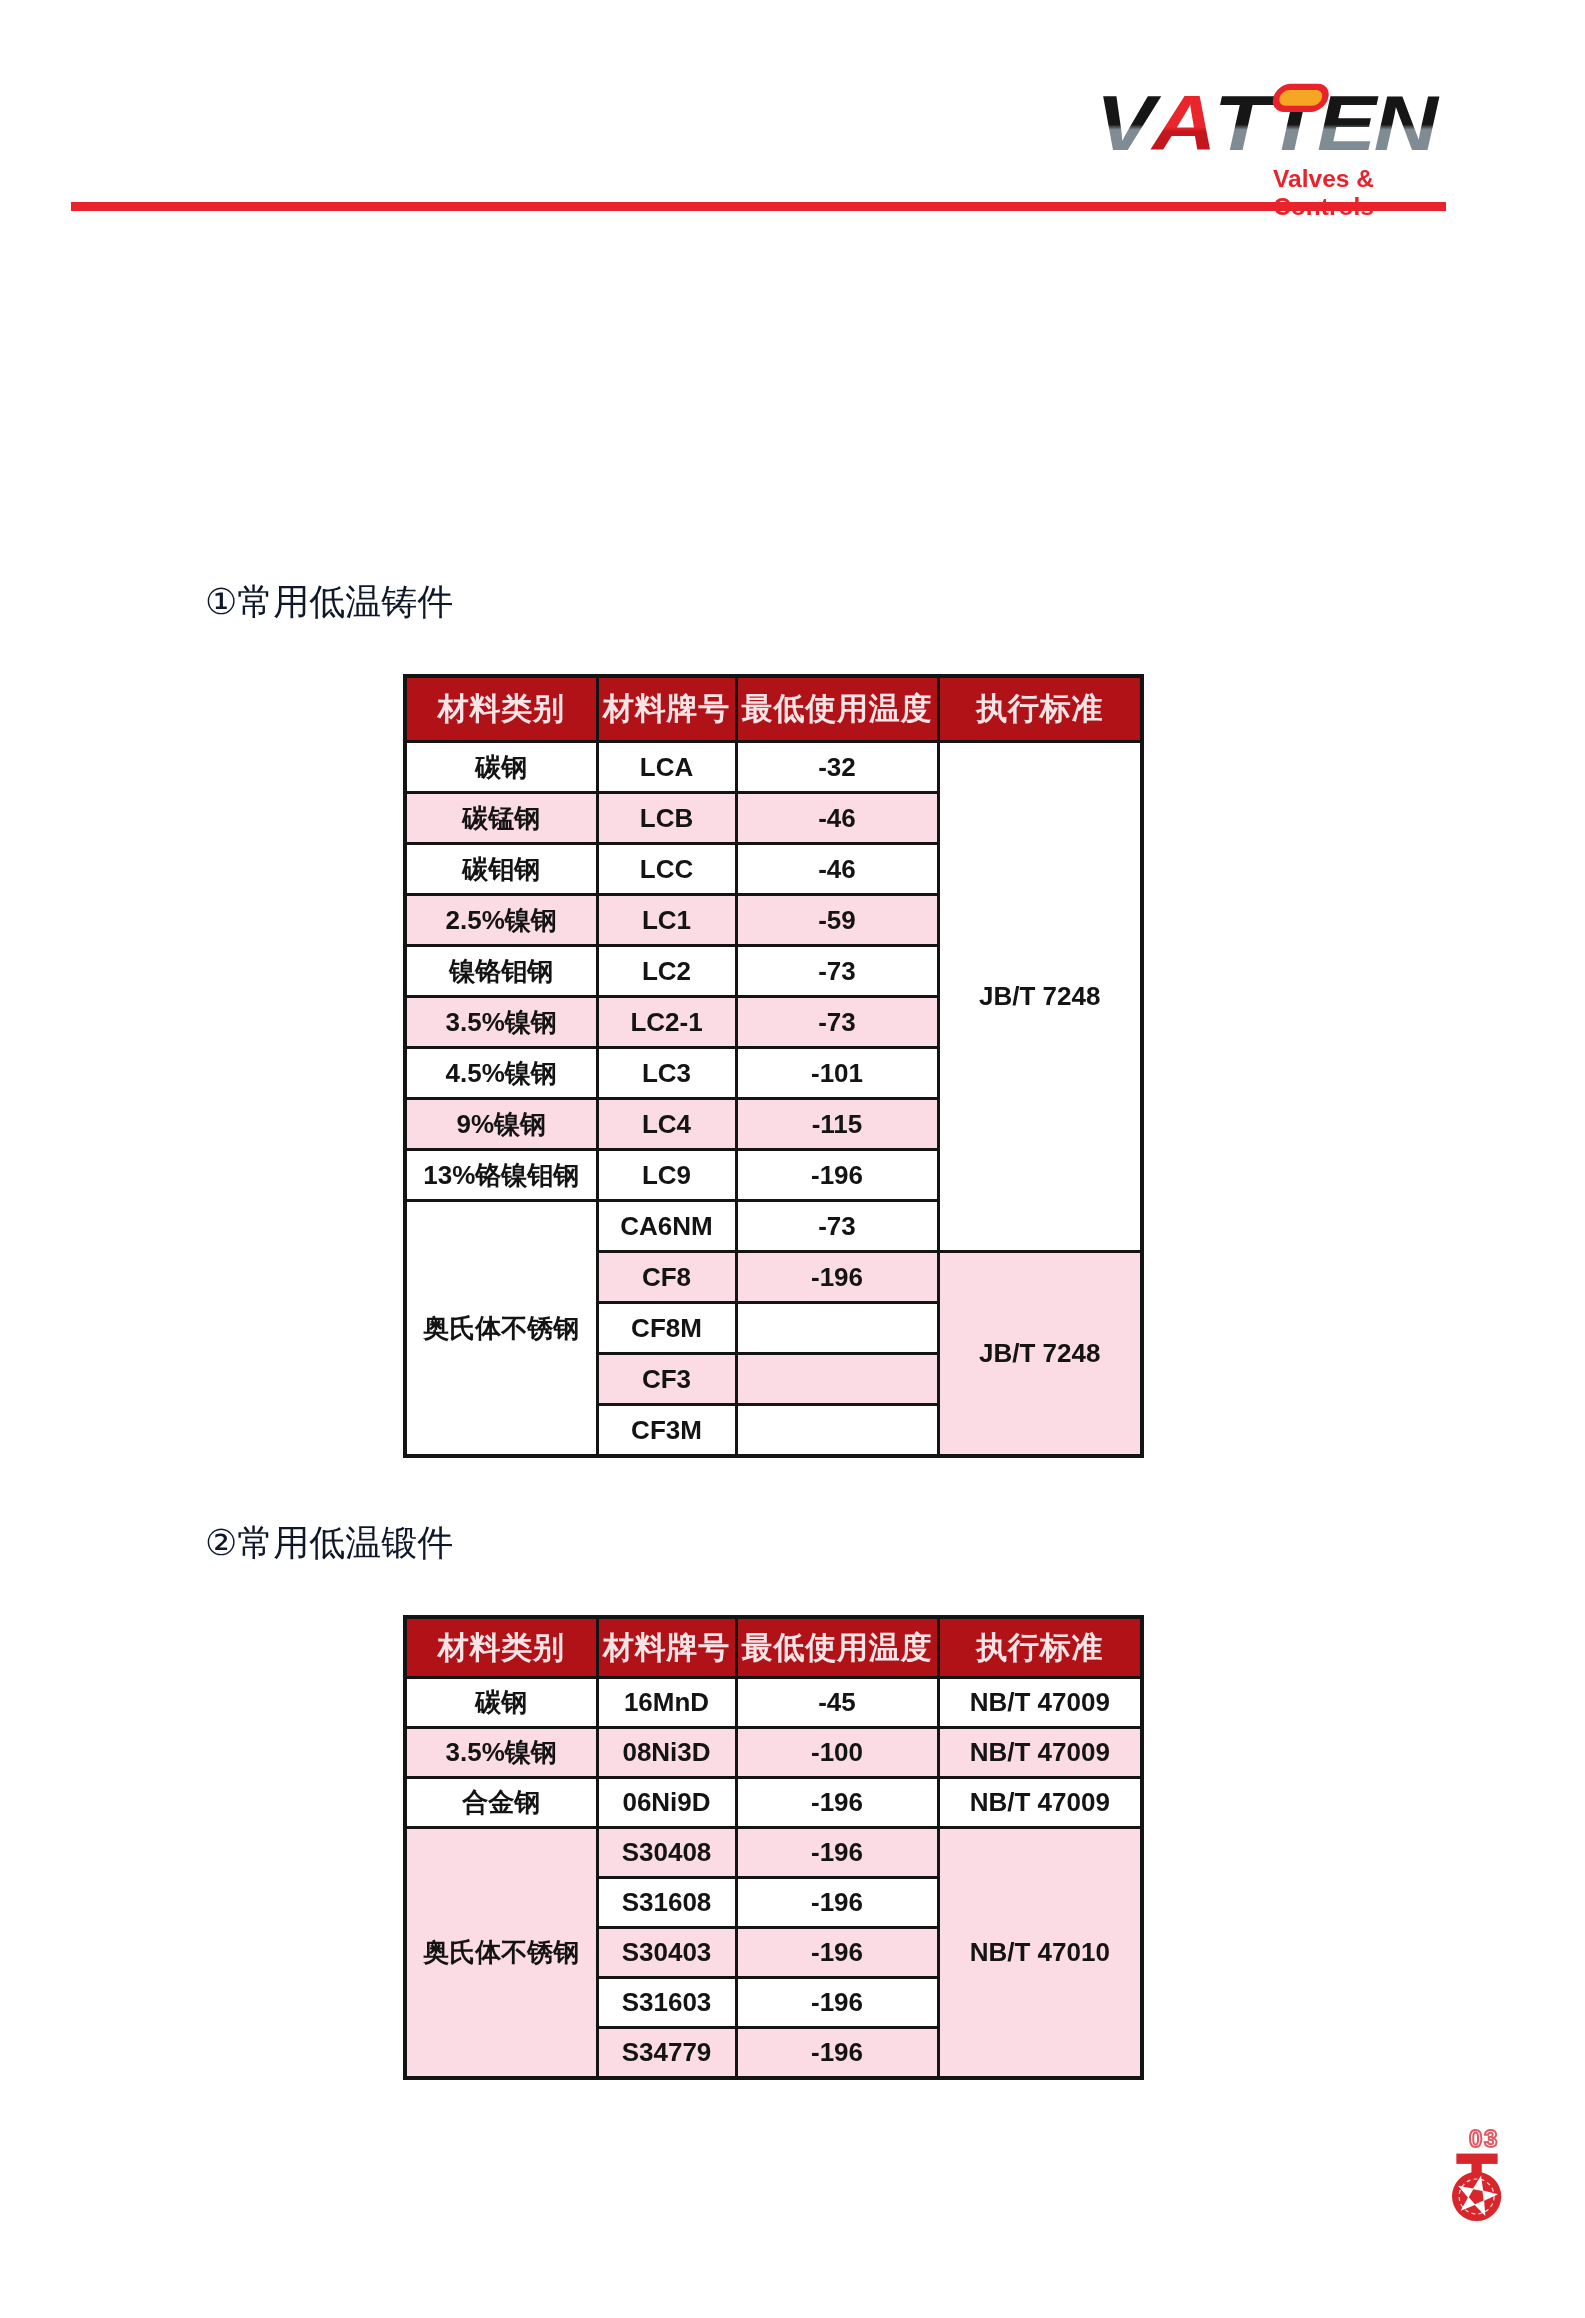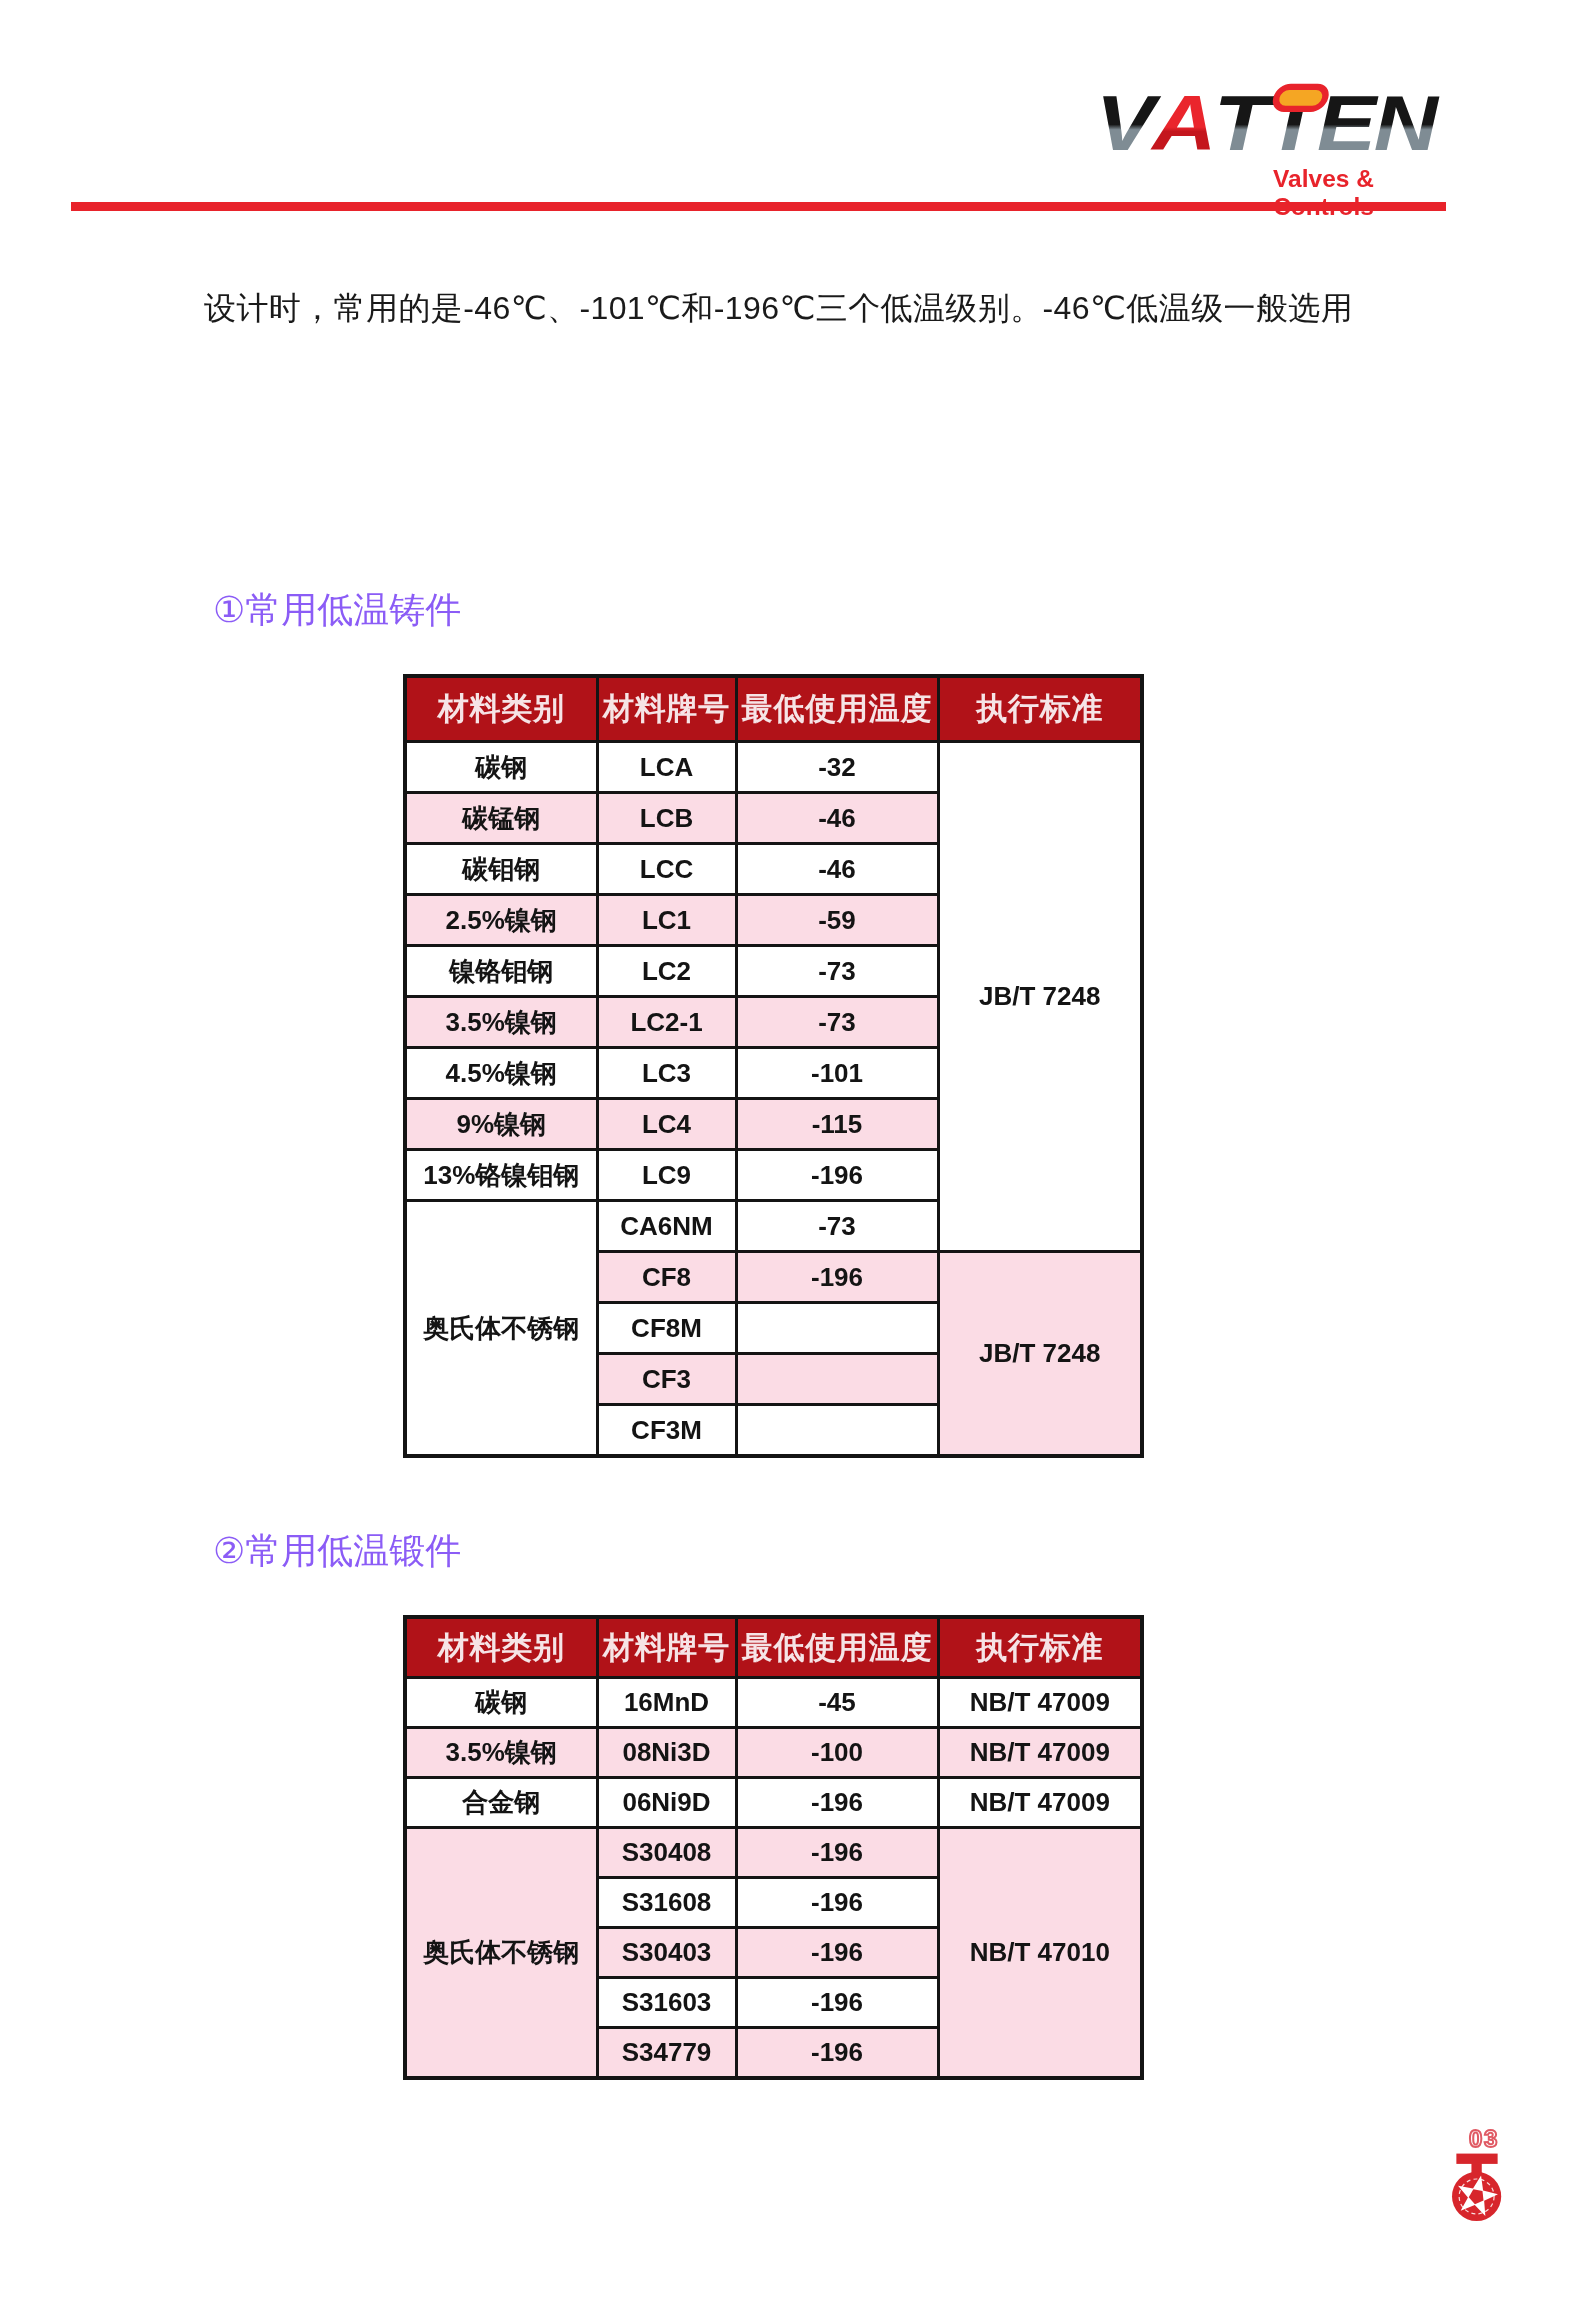--- a/index.html
+++ b/index.html
@@ -12,21 +12,21 @@
   .tagline{
     position:absolute;left:1223px;top:165px;width:201px;text-align:center;
     font-size:24.5px;font-weight:700;letter-spacing:0px;color:#E8232B;
   }
   .red-rule{position:absolute;left:71px;top:202px;width:1375px;height:8.7px;background:#E8232B;}
   
   .para{position:absolute;left:204px;top:261px;width:1209px;margin:0;
     font-size:32px;line-height:95px;color:#1a1a1a;font-weight:500;letter-spacing:0.4px;}
   .para .pline{display:block;white-space:nowrap;}
   
-  .sec-heading{position:absolute;left:201px;margin:12px;font-size:36px;font-weight:500;color:#8b5cf6;white-space:nowrap;}
+  .sec-heading{position:absolute;left:201px;margin:4px;font-size:36px;font-weight:500;color:#0f172a;white-space:nowrap;}
   #heading-0{top:574px;}
   #heading-1{top:1515px;}
   
   table.mat{position:absolute;left:403px;width:737px;border-collapse:collapse;table-layout:fixed;
     background:#fff;border:4.7px solid #141414;}
   #table-0{top:674px;}
   #table-1{top:1615px;}
   table.mat th,table.mat td{border:3.2px solid #141414;text-align:center;vertical-align:middle;padding:0;}
   table.mat th{background:#B11218;color:#F6E4E6;font-size:31px;font-weight:700;letter-spacing:0.8px;}
   #table-0 th{height:62px;}
@@ -66,21 +66,20 @@
     <tspan id="brand-p1" fill="url(#gDark)">V</tspan><tspan id="brand-p2" fill="url(#gRed)">A</tspan><tspan id="brand-p3" fill="url(#gDark)">TTEN</tspan>
   </text>
   <g transform="translate(262,24) skewX(-14)">
     <rect x="-30" y="-14" width="62" height="28" rx="14" fill="#F5A623" stroke="#E8232B" stroke-width="8"></rect>
   </g>
 </svg>
 <div class="tagline">Valves &amp; Controls</div>
 <div class="red-rule"></div>
 
 <p class="para">
-  <span class="pline">设计时，常用的是-46℃、-101℃和-196℃三个低温级别。-46℃低温级一般选用</span>
 </p>
 
 <h2 class="sec-heading" id="heading-0">①常用低温铸件</h2>
 <table class="mat" id="table-0">
   <colgroup>
       <col style="width:192px">
       <col style="width:139px">
       <col style="width:202px">
       <col style="width:204px">
     </colgroup>

